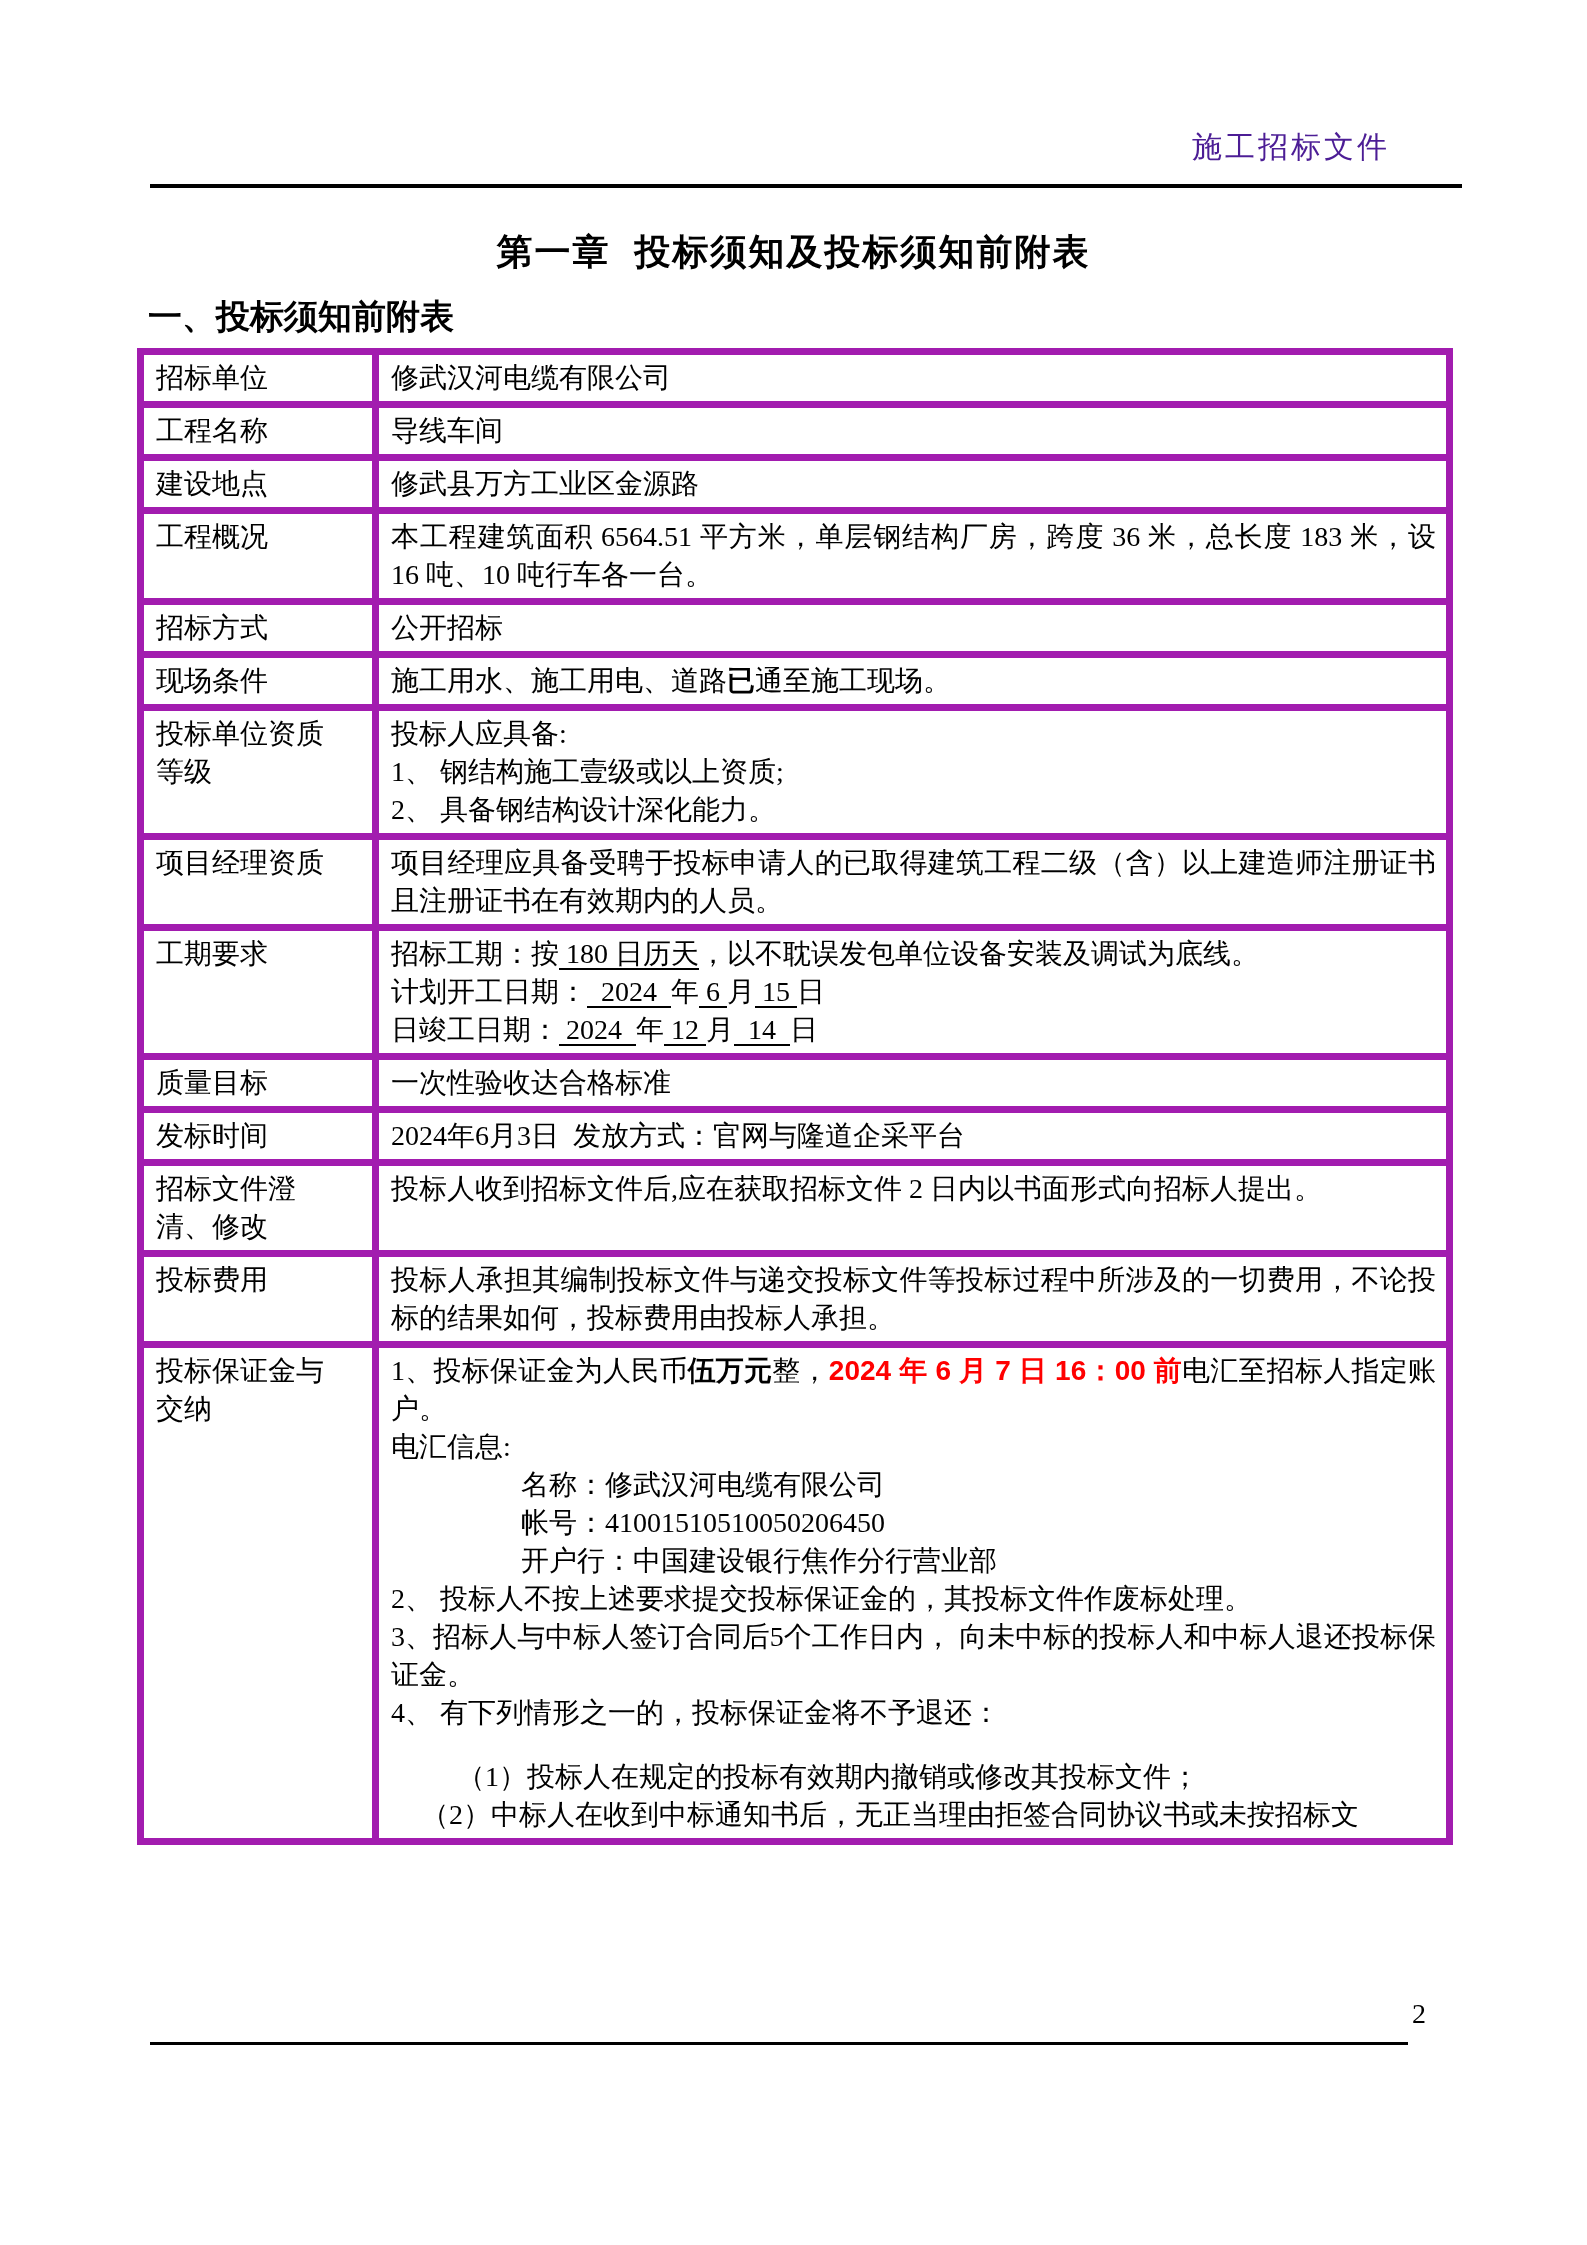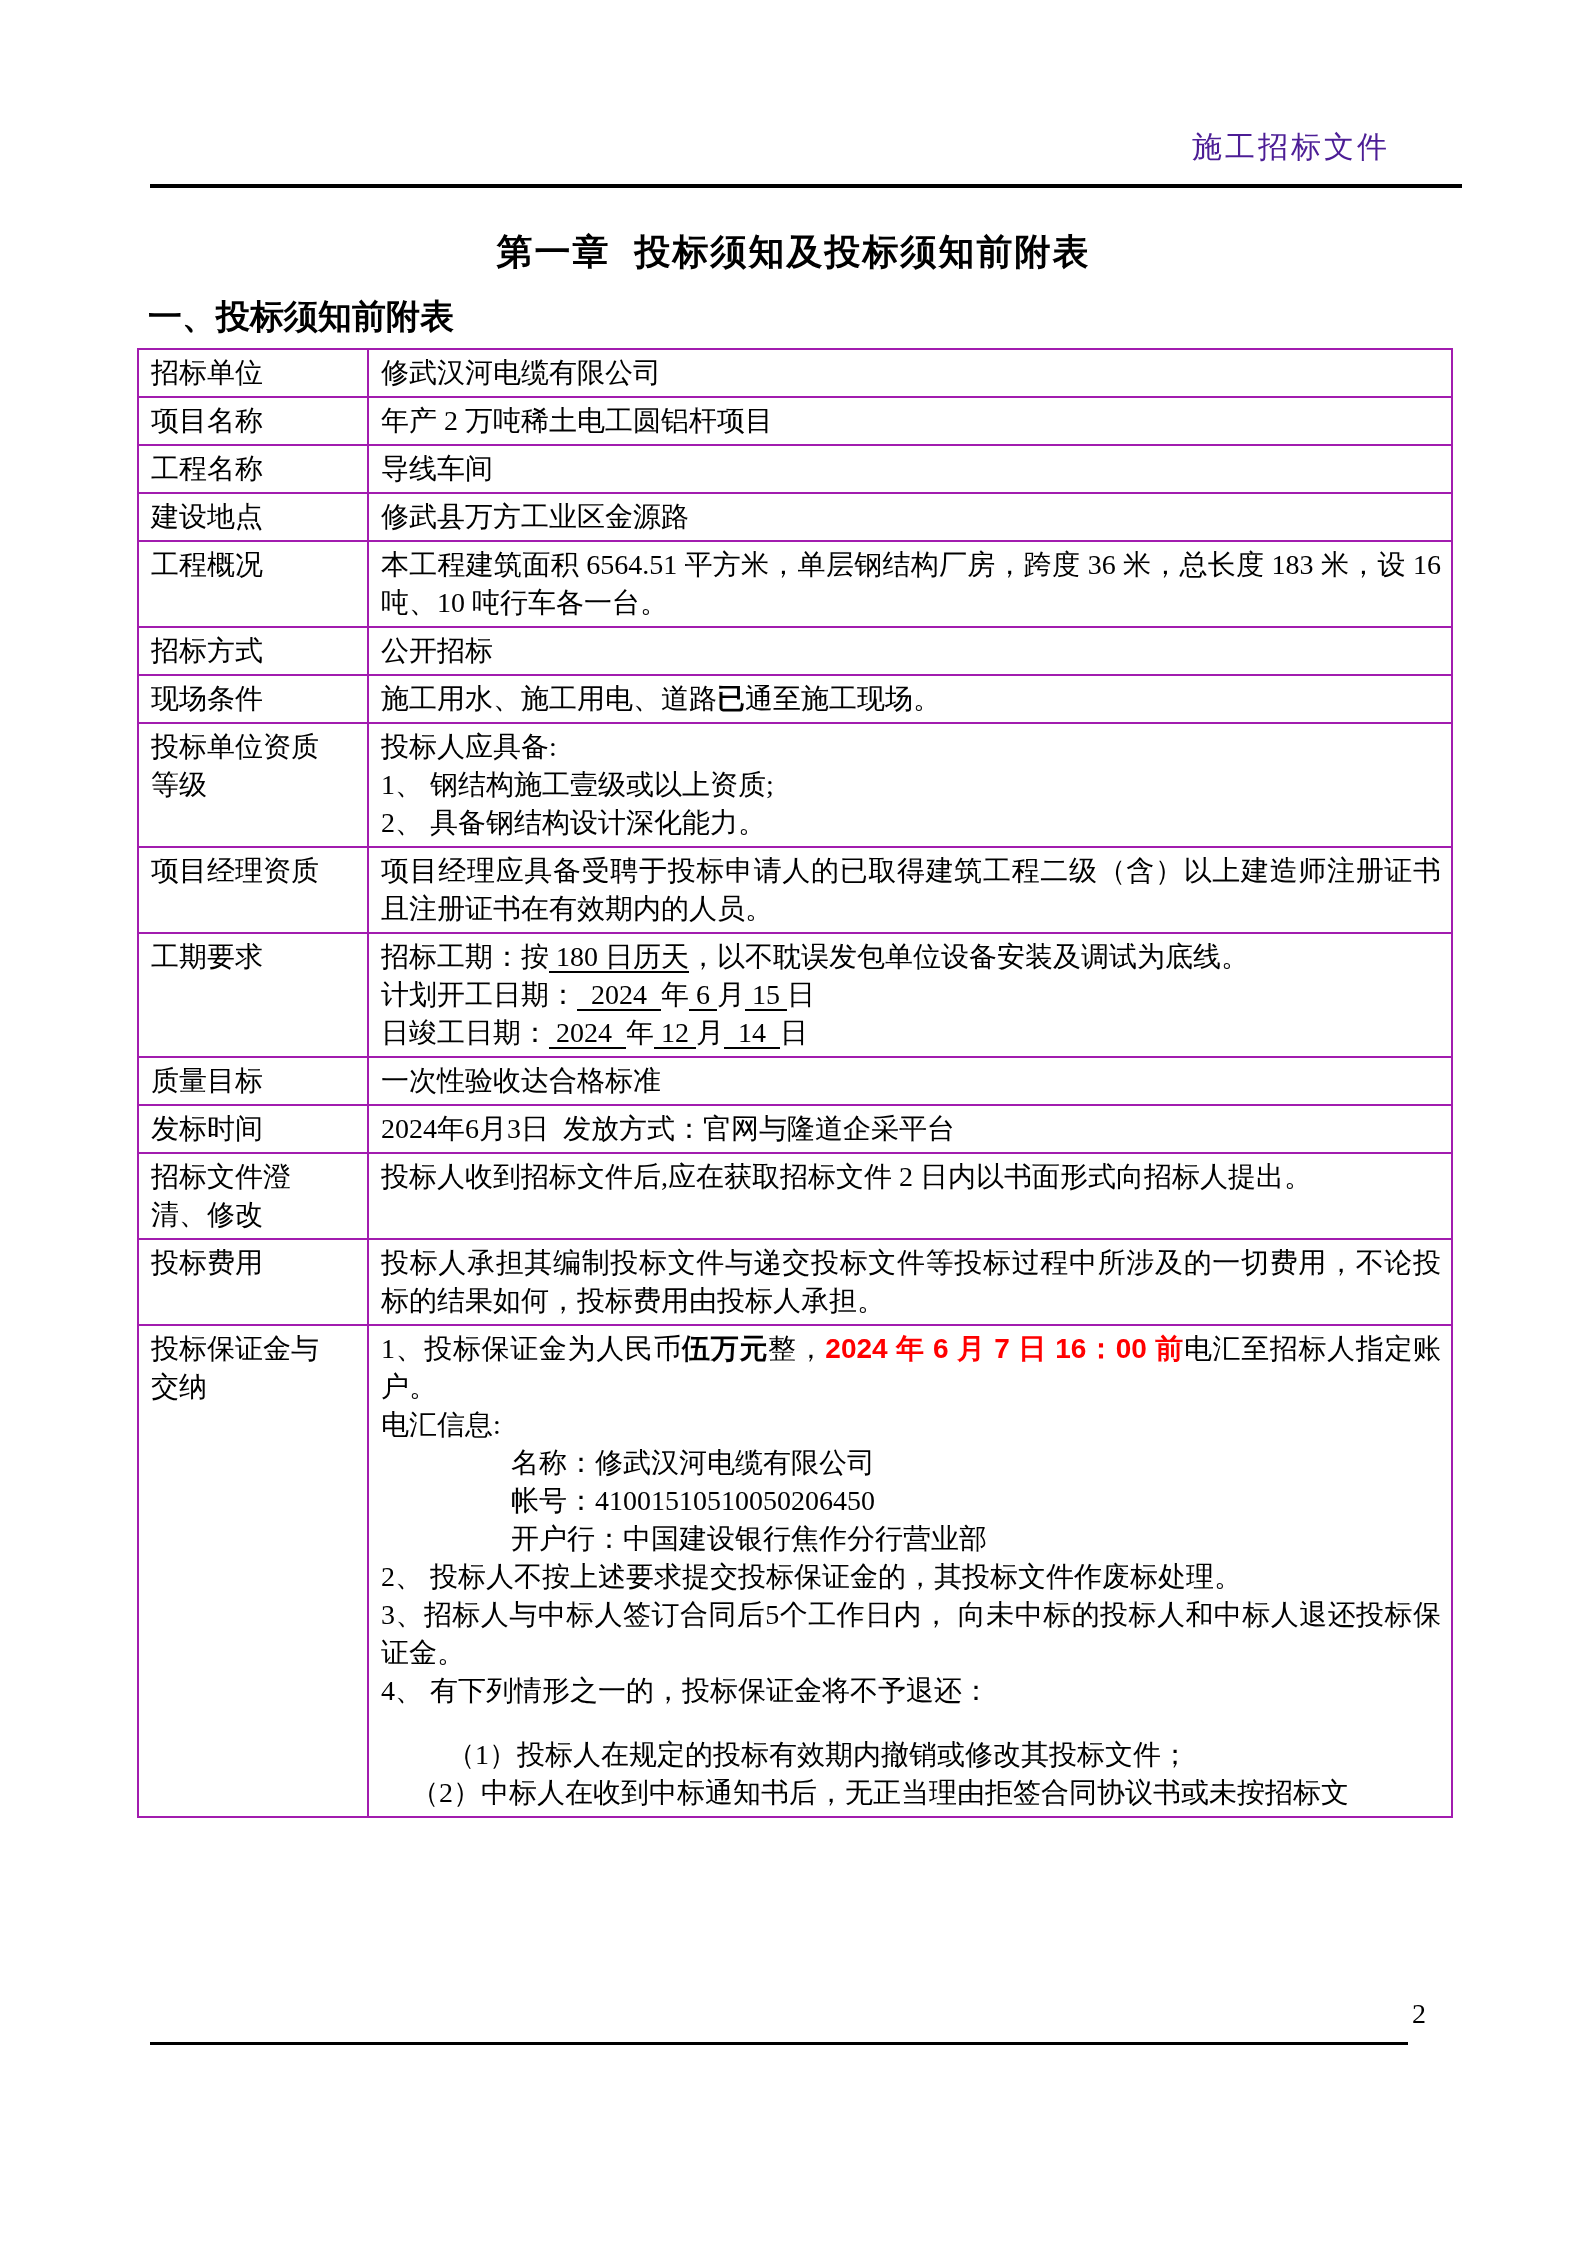--- a/index.html
+++ b/index.html
@@ -17,21 +17,21 @@
     font-size:36px;font-weight:bold;letter-spacing:2px;white-space:pre;
     font-family:"Liberation Sans","DejaVu Sans",sans-serif;
   }
   .section-heading{
     position:absolute;top:294px;left:148px;font-size:34px;font-weight:bold;
     font-family:"Liberation Sans","DejaVu Sans",sans-serif;
   }
   .tbl-wrap{position:absolute;top:348px;left:137px;width:1316px;}
   table.bid{border-collapse:collapse;width:100%;table-layout:fixed;}
   table.bid td{
-    border:2px solid #a21caf;vertical-align:top;
+    border:7px solid #a21caf;vertical-align:top;
     font-size:28px;line-height:38px;padding:4px 10px 4px 12px;
   }
   td.lbl{width:206px;white-space:pre-line;}
   td.val{}
   .ln{margin:0;text-align:justify;}
   .seg-red{color:#FF0000;}
   .seg-b{font-family:"Liberation Sans","DejaVu Sans",sans-serif;font-weight:bold;}
   .seg-u{text-decoration:underline;text-underline-offset:5px;}
   .ind1{padding-left:30px;}
   .ind2{padding-left:66px;margin-top:26px;}
@@ -52,26 +52,20 @@
 
   <div class="section-heading">一、投标须知前附表</div>
 
   <div class="tbl-wrap">
     <table class="bid">
       <tbody>
           <tr>
             <td class="lbl">招标单位</td>
             <td class="val">
               <p class="ln"><span>修武汉河电缆有限公司</span></p>
-            </td>
-          </tr>
-          <tr>
-            <td class="lbl">项目名称</td>
-            <td class="val">
-              <p class="ln"><span>年产 2 万吨稀土电工圆铝杆项目</span></p>
             </td>
           </tr>
           <tr>
             <td class="lbl">工程名称</td>
             <td class="val">
               <p class="ln"><span>导线车间</span></p>
             </td>
           </tr>
           <tr>
             <td class="lbl">建设地点</td>

